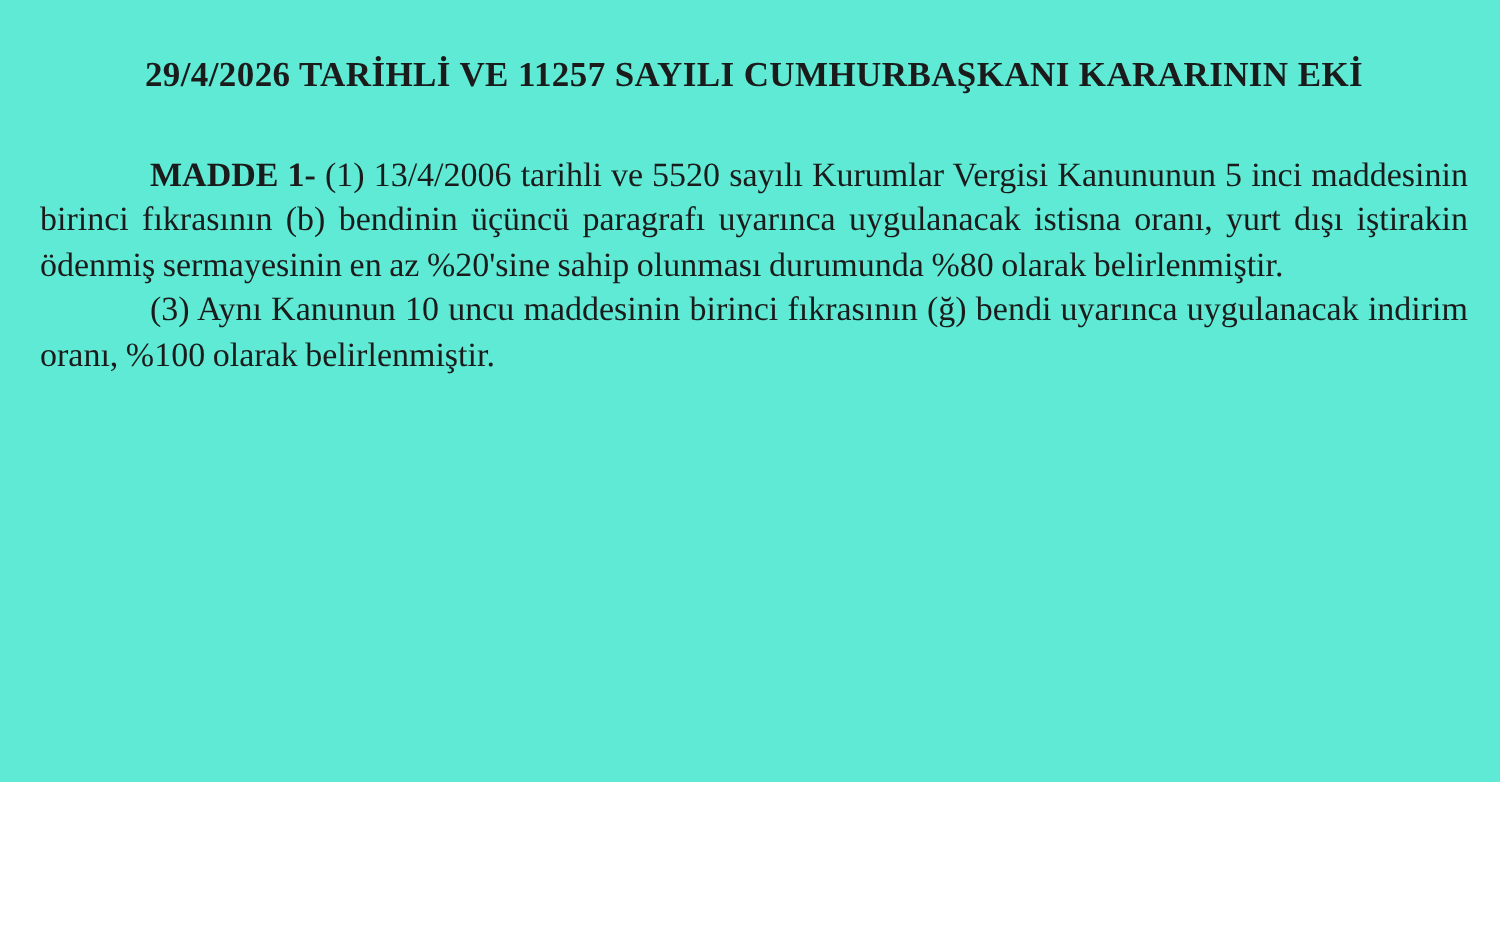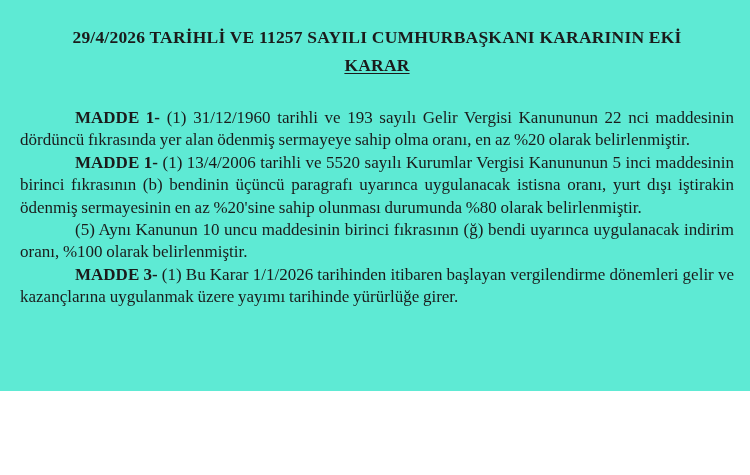--- a/index.html
+++ b/index.html
@@ -50,30 +50,27 @@
   .gap-madde3 { margin-top: 22px; }
   .gap-madde4 { margin-top: 26px; }
 </style>
 </head>
 <body>
 
 <div class="page">
 
   <div class="title-block">
     <div class="title-line1">29/4/2026 TARİHLİ VE 11257 SAYILI CUMHURBAŞKANI KARARININ EKİ</div>
-    <div class="title-line2">KARAR</div>
   </div>
 
   <div class="body-text">
 
-    <p class="para"><span class="lead">MADDE 1-</span> <span>(1) 31/12/1960 tarihli ve 193 sayılı Gelir Vergisi Kanununun 22 nci maddesinin dördüncü fıkrasında yer alan ödenmiş sermayeye sahip olma oranı, en az %20 olarak belirlenmiştir.</span></p>
 
 
     <p class="para gap-madde2"><span class="lead">MADDE 1-</span> <span>(1) 13/4/2006 tarihli ve 5520 sayılı Kurumlar Vergisi Kanununun 5 inci maddesinin birinci fıkrasının (b) bendinin üçüncü paragrafı uyarınca uygulanacak istisna oranı, yurt dışı iştirakin ödenmiş sermayesinin en az %20'sine sahip olunması durumunda %80 olarak belirlenmiştir.</span></p>
 
-    <p class="para"><span class="lead"></span> <span>(5) Aynı Kanunun 10 uncu maddesinin birinci fıkrasının (ğ) bendi uyarınca uygulanacak indirim oranı, %100 olarak belirlenmiştir.</span></p>
+    <p class="para"><span class="lead"></span> <span>(3) Aynı Kanunun 10 uncu maddesinin birinci fıkrasının (ğ) bendi uyarınca uygulanacak indirim oranı, %100 olarak belirlenmiştir.</span></p>
 
-    <p class="para gap-madde3"><span class="lead">MADDE 3-</span> <span>(1) Bu Karar 1/1/2026 tarihinden itibaren başlayan vergilendirme dönemleri gelir ve kazançlarına uygulanmak üzere yayımı tarihinde yürürlüğe girer.</span></p>
 
 
   </div>
 
 </div>
 
 </body></html>

